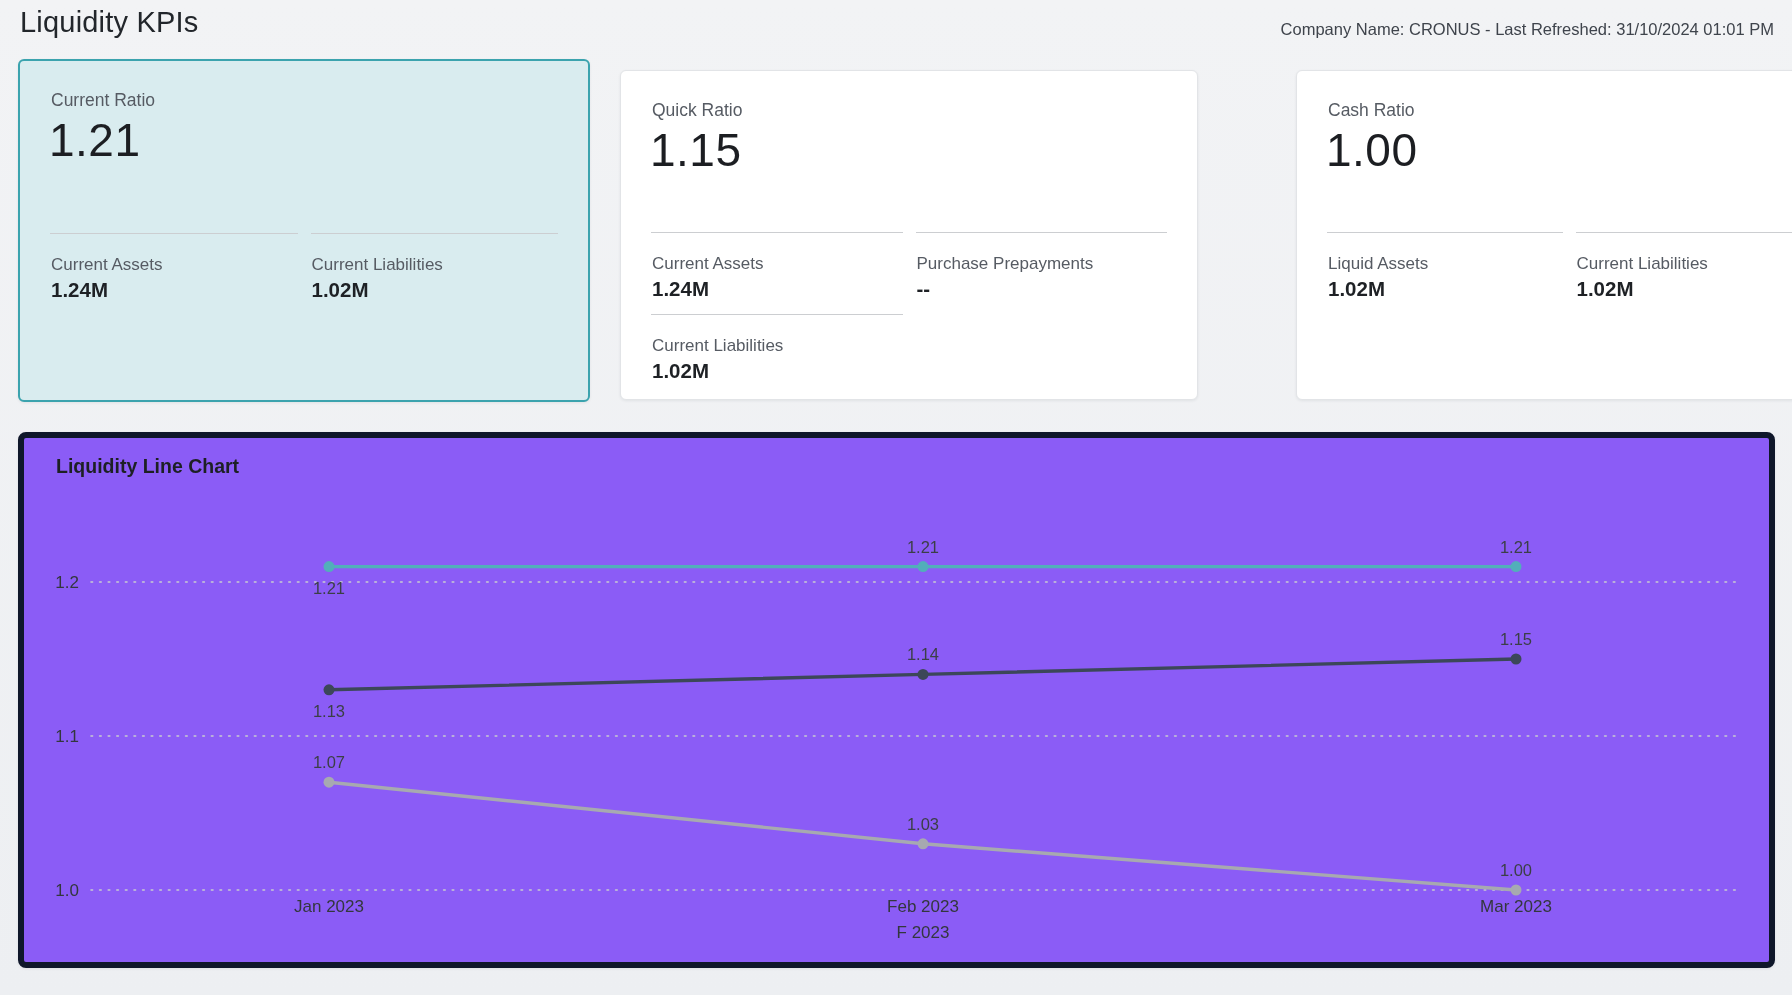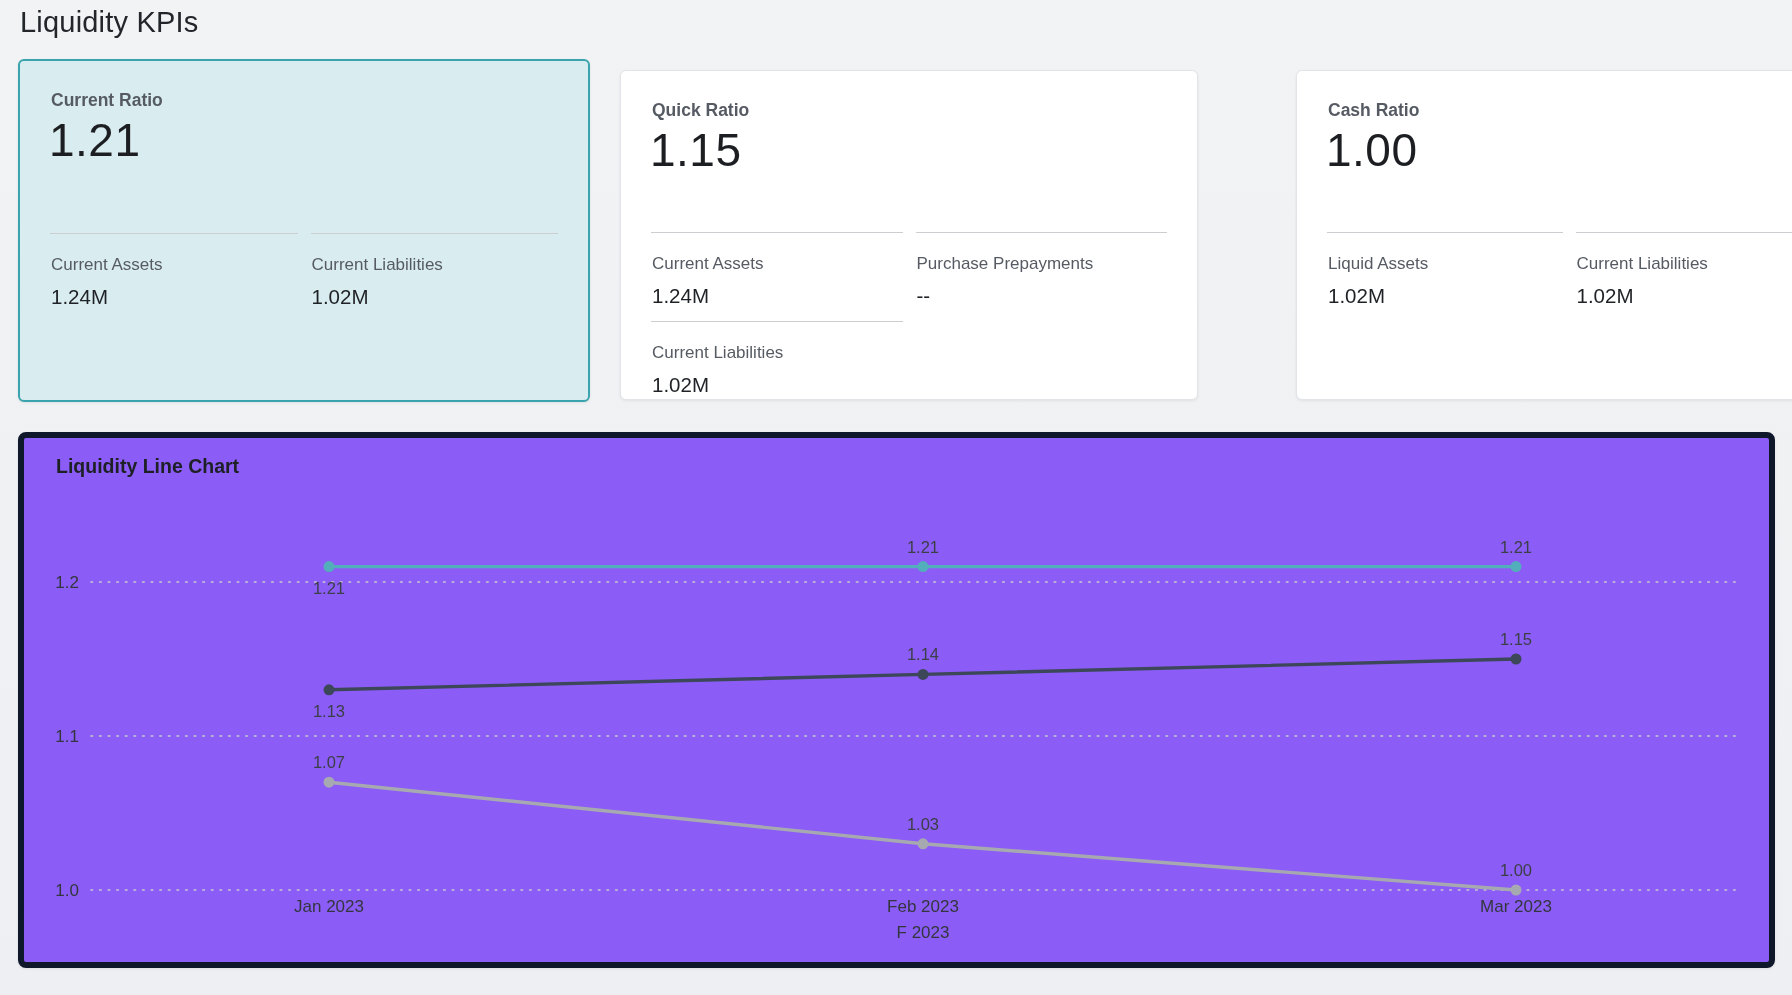--- a/index.html
+++ b/index.html
@@ -31,56 +31,57 @@
   .kpi-card.selected {
     background:#d9ecef;
     border:2px solid #3ba3ae;
   }
   #card-0 { left:18px;  top:59px; width:572px; height:343px; }
   #card-1 { left:620px; top:70px; width:578px; height:330px; }
   #card-2 { left:1296px;top:70px; width:546px; height:330px; }
 
   .kpi-label {
     position:absolute; left:31px; top:29px;
-    font-size:17.5px; color:#565b63;font-weight:bold;
+    font-size:17.5px; color:#565b63;
   }
   .kpi-value {
     position:absolute; left:29px; top:52px;
     font-size:46px; font-weight:300; color:#1c1e22; letter-spacing:.5px;
   }
   .submetrics {
     position:absolute; left:30px; right:30px;
     display:grid; grid-template-columns:1fr 1fr; column-gap:5px; row-gap:12px;
   }
   .kpi-card .submetrics       { top:161px;gap:13px; }
   .kpi-card.selected .submetrics { top:172px; }
   .submetric {
     border-top:1px solid #ccced1; padding-top:21px; padding-left:1px;
   }
   .submetric .m-label { font-size:17px; color:#565b63; }
-  .submetric .m-value { font-size:20.5px; font-weight:400; color:#1e2125; margin-top:10px; }
+  .submetric .m-value { font-size:20.5px; font-weight:700; color:#1e2125; margin-top:3px; }
 
   
   .chart-card {
     position:absolute; left:18px; top:432px; width:1757px; height:536px;
     background:#8b5cf6; border:6px solid #0f172a; border-radius:8px;
     box-shadow:0 1px 3px rgba(20,30,40,.07);
   }
   .chart-title {
     position:absolute; left:32px; top:17px;
     font-size:19.5px; font-weight:700; color:#1d2024;
   }
   .chart-svg { position:absolute; inset:0; width:1757px; height:536px; }
 </style>
 </head>
 <body>
 
 <div class="page">
 
   <div class="page-title">Liquidity KPIs</div>
+  <div class="header-meta">Company Name: CRONUS - Last Refreshed: 31/10/2024 01:01 PM</div>
 
   <div class="kpi-card selected" id="card-0">
     <div class="kpi-label">Current Ratio</div>
     <div class="kpi-value">1.21</div>
     <div class="submetrics">
       <div class="submetric">
         <div class="m-label">Current Assets</div>
         <div class="m-value">1.24M</div>
       </div>
       <div class="submetric">

